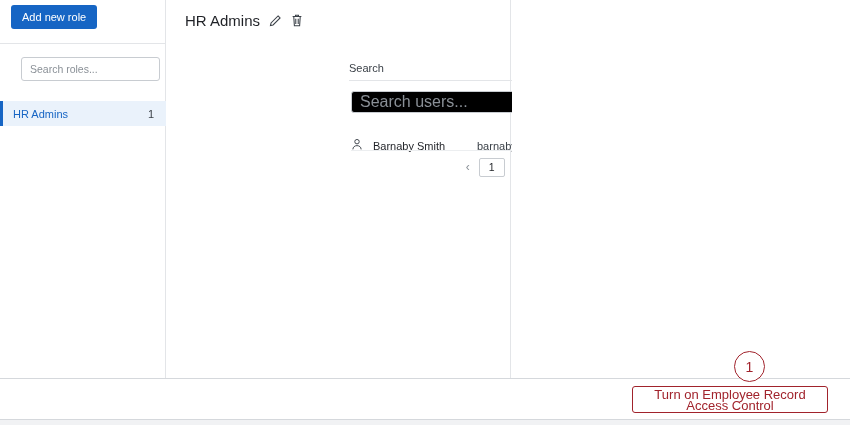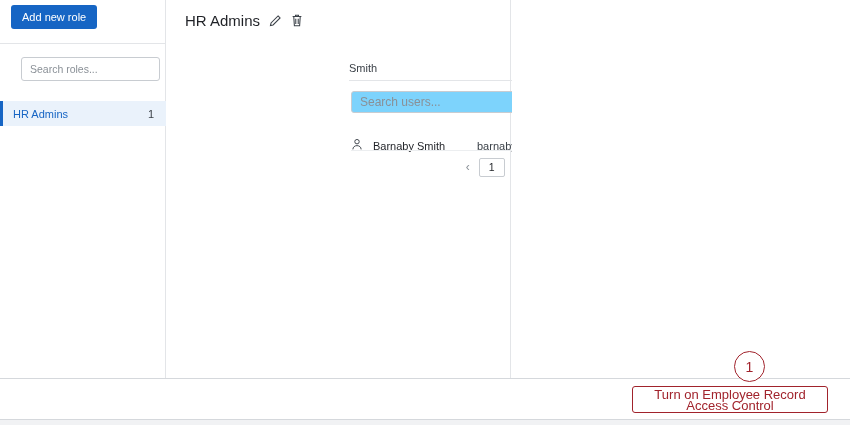--- a/index.html
+++ b/index.html
@@ -112,24 +112,24 @@
   }
   .users-divider {
     position: absolute; left: 182px; top: 80px;
     width: 310px; height: 1px; background: #e3e5e8;
   }
   .search-users {
     position: absolute; left: 184px; top: 91px;
     width: 308px; height: 22px;
     border: 1px solid #c8ccd1;
     border-radius: 3px;
-    font-size: 12px;
+    font-size: 16px;
     color: #5d646d;
     padding: 0 8px;
-    background: #7dd3fc;
+    background: #000000;
     font-family: "Liberation Sans", sans-serif;
   }
   .search-users::placeholder { color: #8a9097; }
   .user-row {
     position: absolute; left: 184px; top: 124px;
     width: 308px; height: 24px;
     display: flex; align-items: center; margin-top: 10px;
   }
   .user-row .u-icon { width: 22px; text-align: left; }
   .user-row .u-name { font-size: 11px; color: #1f2126; width: 104px; }
@@ -231,21 +231,21 @@
     <div class="add-export-btn">
       <span>
         <svg width="11" height="11" viewBox="0 0 14 14" fill="none" stroke="#1665c4" stroke-width="1.1">
           <circle cx="6" cy="4" r="2.4"></circle>
           <path d="M1.8 12.3c0-2.4 1.9-4.1 4.2-4.1s4.2 1.7 4.2 4.1"></path>
         </svg>
       </span>
       <span>Add / Export</span>
     </div>
 
-    <div class="users-label">Smith</div>
+    <div class="users-label">Search</div>
     <div class="users-divider"></div>
 
     <input class="search-users" placeholder="Search users..." style="">
 
     <div class="user-row">
       <span class="u-icon">
         <svg width="12" height="13" viewBox="0 0 14 15" fill="none" stroke="#3b4148" stroke-width="1.1">
           <circle cx="7" cy="4.2" r="2.6"></circle>
           <path d="M2.2 13.2c0-2.6 2.1-4.4 4.8-4.4s4.8 1.8 4.8 4.4"></path>
         </svg>

